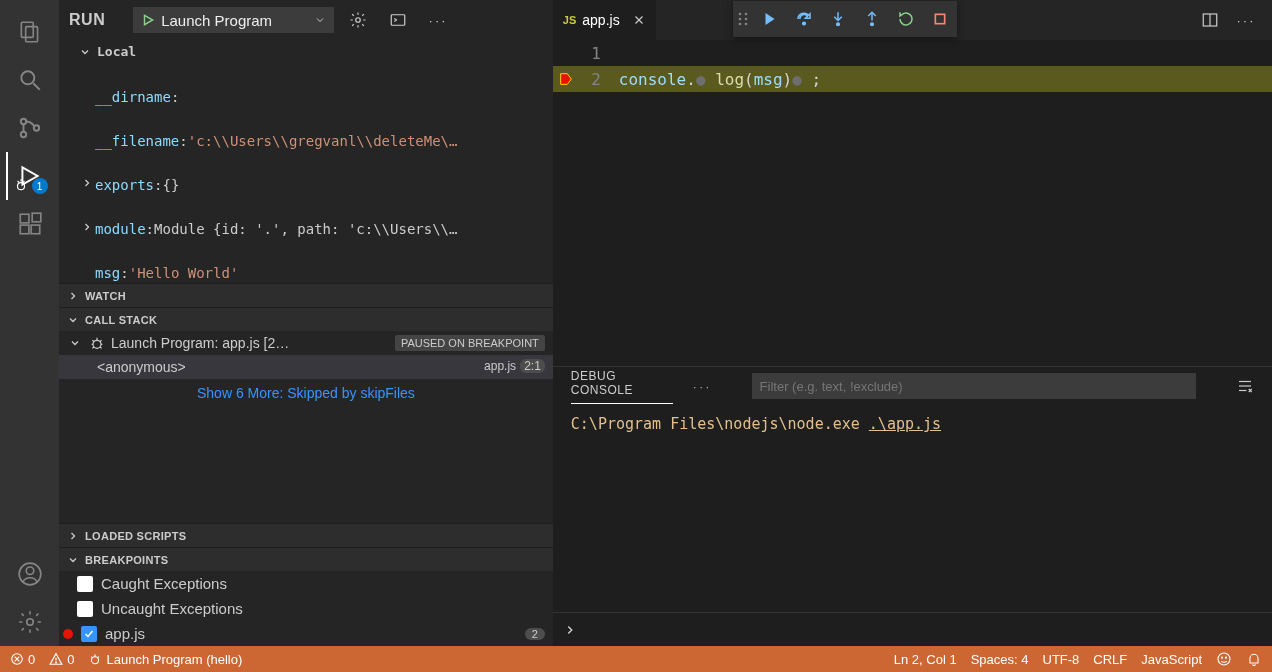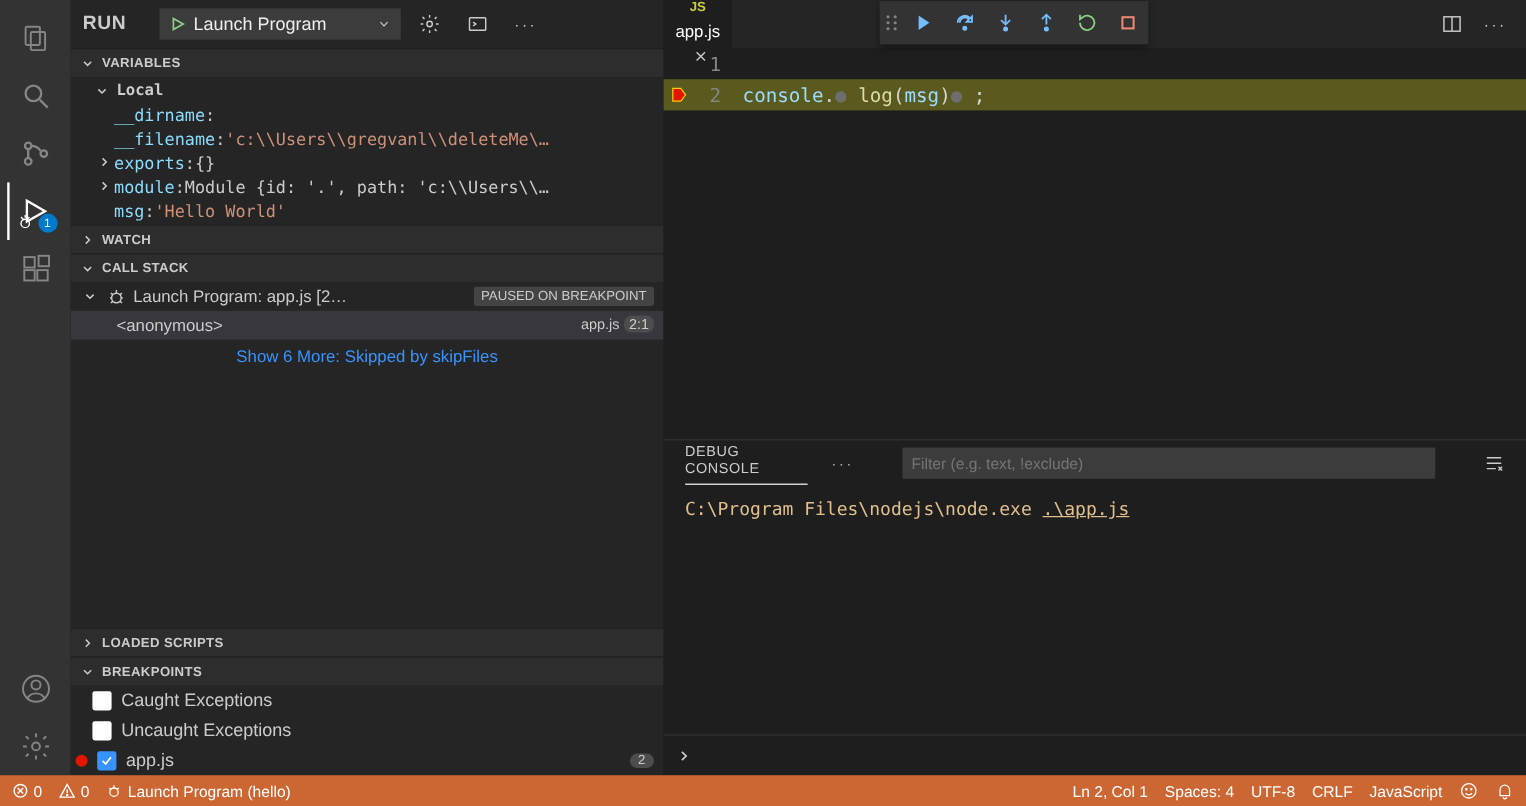--- a/index.html
+++ b/index.html
@@ -12,41 +12,41 @@
 .activity-spacer { flex: 1; }
 .badge { position: absolute; bottom: 6px; right: 6px; background: #007acc; color: #fff; border-radius: 10px; min-width: 16px; height: 16px; font-size: 10px; display: flex; align-items: center; justify-content: center; padding: 0 4px; }
 .sidebar { width: 502px; background: #252526; display: flex; flex-direction: column; overflow: hidden; }
 .sidebar-header { display: flex; align-items: center; height: 40px; padding: 0 10px; gap: 8px; }
 .sidebar-title { font-size: 16px; letter-spacing: 0.5px; color: #ccc; padding-right: 20px; font-weight: bold; }
 .launch-select { background: #3c3c3c; border: none; color: #ccc; height: 26px; display: flex; align-items: center; padding: 0 8px; gap: 6px; cursor: pointer; }
 .play-green { color: #89d185; }
 .hdr-icon { width: 32px; height: 32px; display: flex; align-items: center; justify-content: center; color: #ccc; cursor: pointer; }
 .section-hdr { background: #2d2d2d; height: 24px; display: flex; align-items: center; padding: 0 6px; gap: 4px; font-size: 11px; font-weight: 700; letter-spacing: 0.3px; cursor: pointer; border-top: 1px solid #1e1e1e; }
 .section-body { flex: 1; overflow: auto; font-family: Consolas, monospace; font-size: 14px; }
-.var-row { display: flex; padding: 2px 0 2px 20px; white-space: nowrap; }
+.var-row { display: flex; padding: 2px 0 2px 20px; white-space: nowrap; margin-top: 24px; }
 .var-sub { padding-left: 36px; }
 .var-name { color: #8cdcfe; }
 .var-colon { color: #ccc; }
 .var-value { color: #ce9178; }
 .var-value.obj { color: #ccc; }
 .chevron { width: 16px; display: inline-flex; justify-content: center; color: #ccc; }
 .local-hdr { padding: 4px 0 4px 18px; font-weight: 700; font-size: 13px; display: flex; align-items: center; gap: 4px; }
 .callstack-row { display: flex; align-items: center; padding: 4px 8px; gap: 6px; }
 .status-chip { background: #444; color: #ccc; font-size: 11px; padding: 2px 6px; border-radius: 2px; margin-left: auto; }
 .frame-row { display: flex; padding: 4px 8px 4px 38px; background: #37373d; }
 .frame-loc { margin-left: auto; color: #ccc; font-size: 12px; }
 .loc-badge { background: #4d4d4d; padding: 0 4px; border-radius: 6px; margin-left: 4px; }
 .show-more { color: #3794ff; text-align: center; padding: 6px; cursor: pointer; font-size: 14px; }
 .bp-row { display: flex; align-items: center; padding: 4px 8px 4px 18px; gap: 8px; }
 .checkbox { width: 16px; height: 16px; background: #fff; border-radius: 2px; display: flex; align-items: center; justify-content: center; }
 .checkbox.checked { background: #3794ff; }
 .bp-count { margin-left: auto; background: #4d4d4d; border-radius: 10px; padding: 0 7px; font-size: 11px; }
 .editor-area { flex: 1; display: flex; flex-direction: column; background: #1e1e1e; }
 .tabbar { height: 40px; background: #252526; display: flex; align-items: center; position: relative; }
-.tab { height: 40px; background: #1e1e1e; display: flex; align-items: center; padding: 0 10px; gap: 6px; border-bottom: 1px solid #1e1e1e; flex-direction: column; }
+.tab { height: 40px; background: #1e1e1e; display: flex; align-items: center; padding: 0 10px; gap: 6px; border-bottom: 1px solid #1e1e1e; }
 .tab-label { color: #fff; font-size: 14px; }
 .js-badge { color: #cbcb41; font-weight: 700; font-size: 11px; }
 .tab-close { color: #ccc; cursor: pointer; margin-left: 6px; }
 .debug-toolbar { position: absolute; left: 180px; top: 1px; display: flex; background: #333333; box-shadow: 0 2px 6px rgba(0,0,0,0.5); height: 36px; align-items: center; }
 .dbg-btn { width: 34px; height: 34px; display: flex; align-items: center; justify-content: center; cursor: pointer; color: #75beff; }
 .dbg-btn.stop { color: #f48771; }
 .dbg-btn.restart { color: #89d185; }
 .dbg-handle { color: #858585; cursor: grab; width: 20px; display:flex; align-items:center; justify-content:center;}
 .tabbar-right { margin-left: auto; display: flex; align-items: center; gap: 4px; padding-right: 10px; }
 .code-area { flex: 1; font-family: Consolas, monospace; font-size: 16px; position: relative; }
@@ -163,28 +163,20 @@
         </div>
       <div class="hdr-icon">
           <svg width="18" height="18" viewBox="0 0 24 24" fill="none" stroke="currentColor" stroke-width="1.6">
             <rect x="3" y="5" width="18" height="14" rx="1"></rect>
             <path d="M7 10l3 2-3 2"></path>
           </svg>
         </div>
       <div class="hdr-icon" style="letter-spacing:2px">···</div>
     </div>
 
-    <div class="section-hdr">
-      <span class="chevron">
-          <svg width="12" height="12" viewBox="0 0 24 24" fill="none" stroke="currentColor" stroke-width="2.5">
-            <path d="M6 9l6 6 6-6"></path>
-          </svg>
-        </span>
-      <span>VARIABLES</span>
-    </div>
     <div class="section-body" style="flex:0 0 auto">
       <div class="local-hdr">
         <span class="chevron">
             <svg width="12" height="12" viewBox="0 0 24 24" fill="none" stroke="currentColor" stroke-width="2.5">
               <path d="M6 9l6 6 6-6"></path>
             </svg>
           </span>
         <span>Local</span>
       </div>
       <div class="var-row var-sub">

